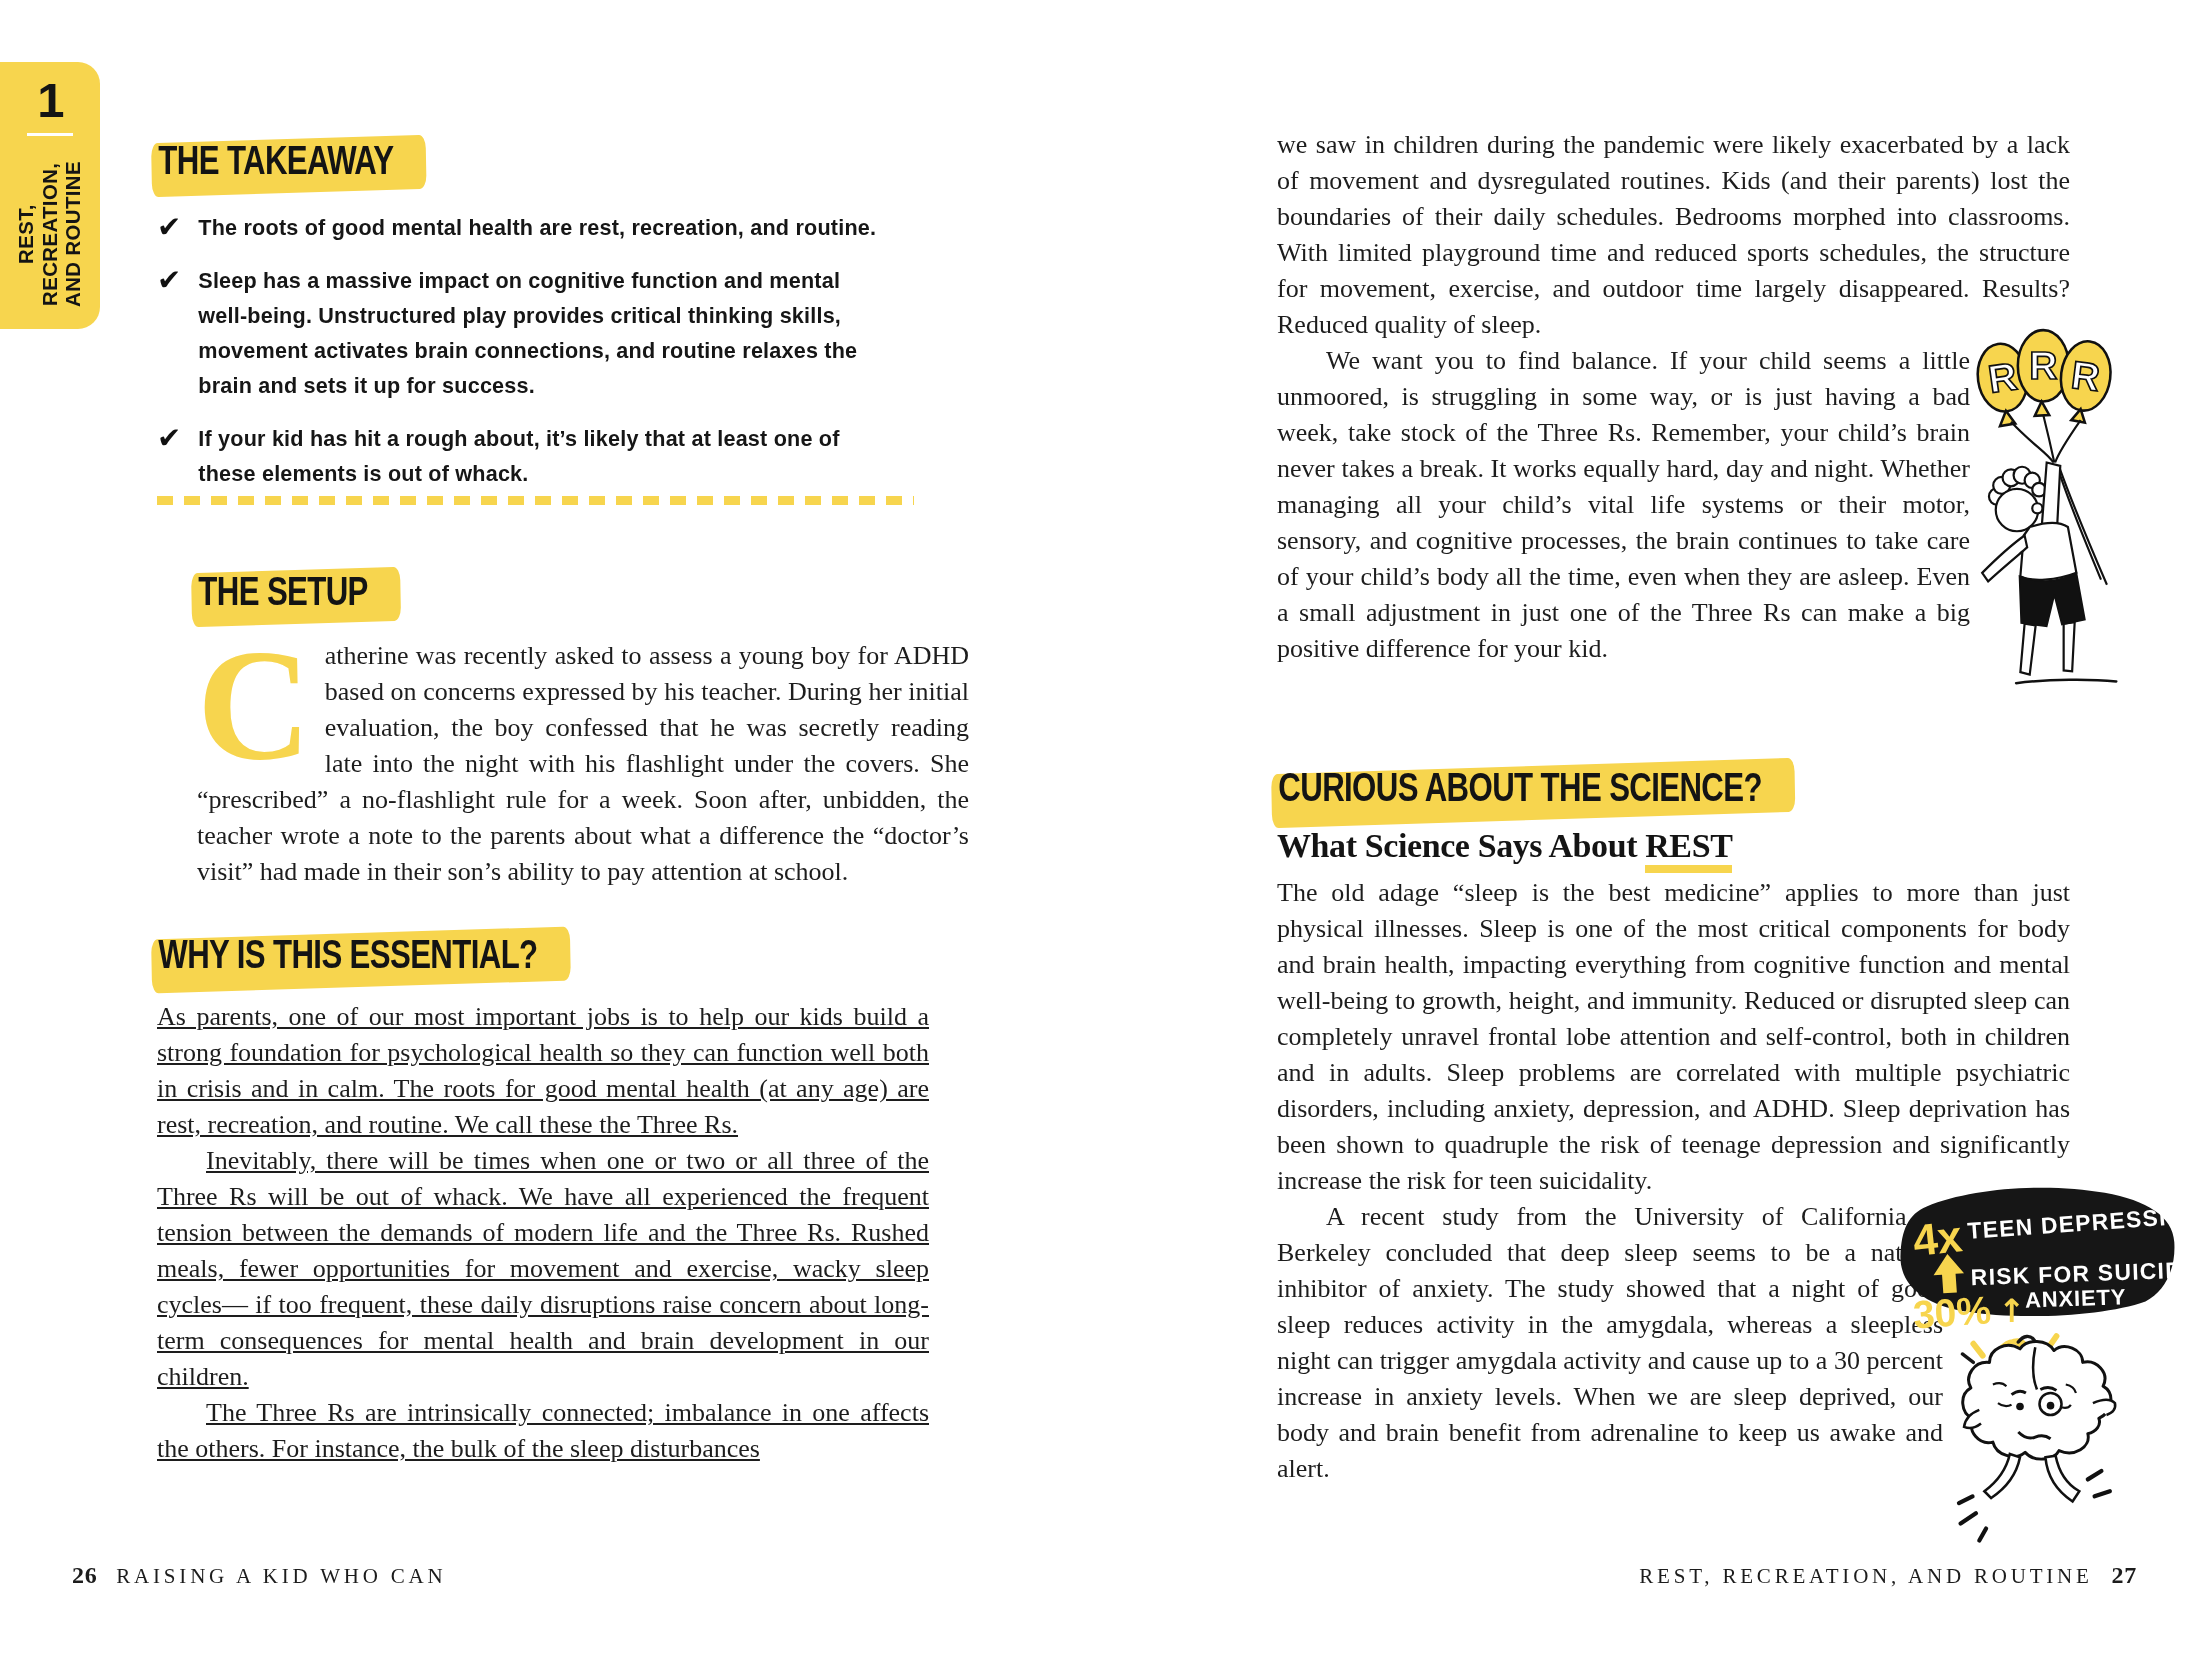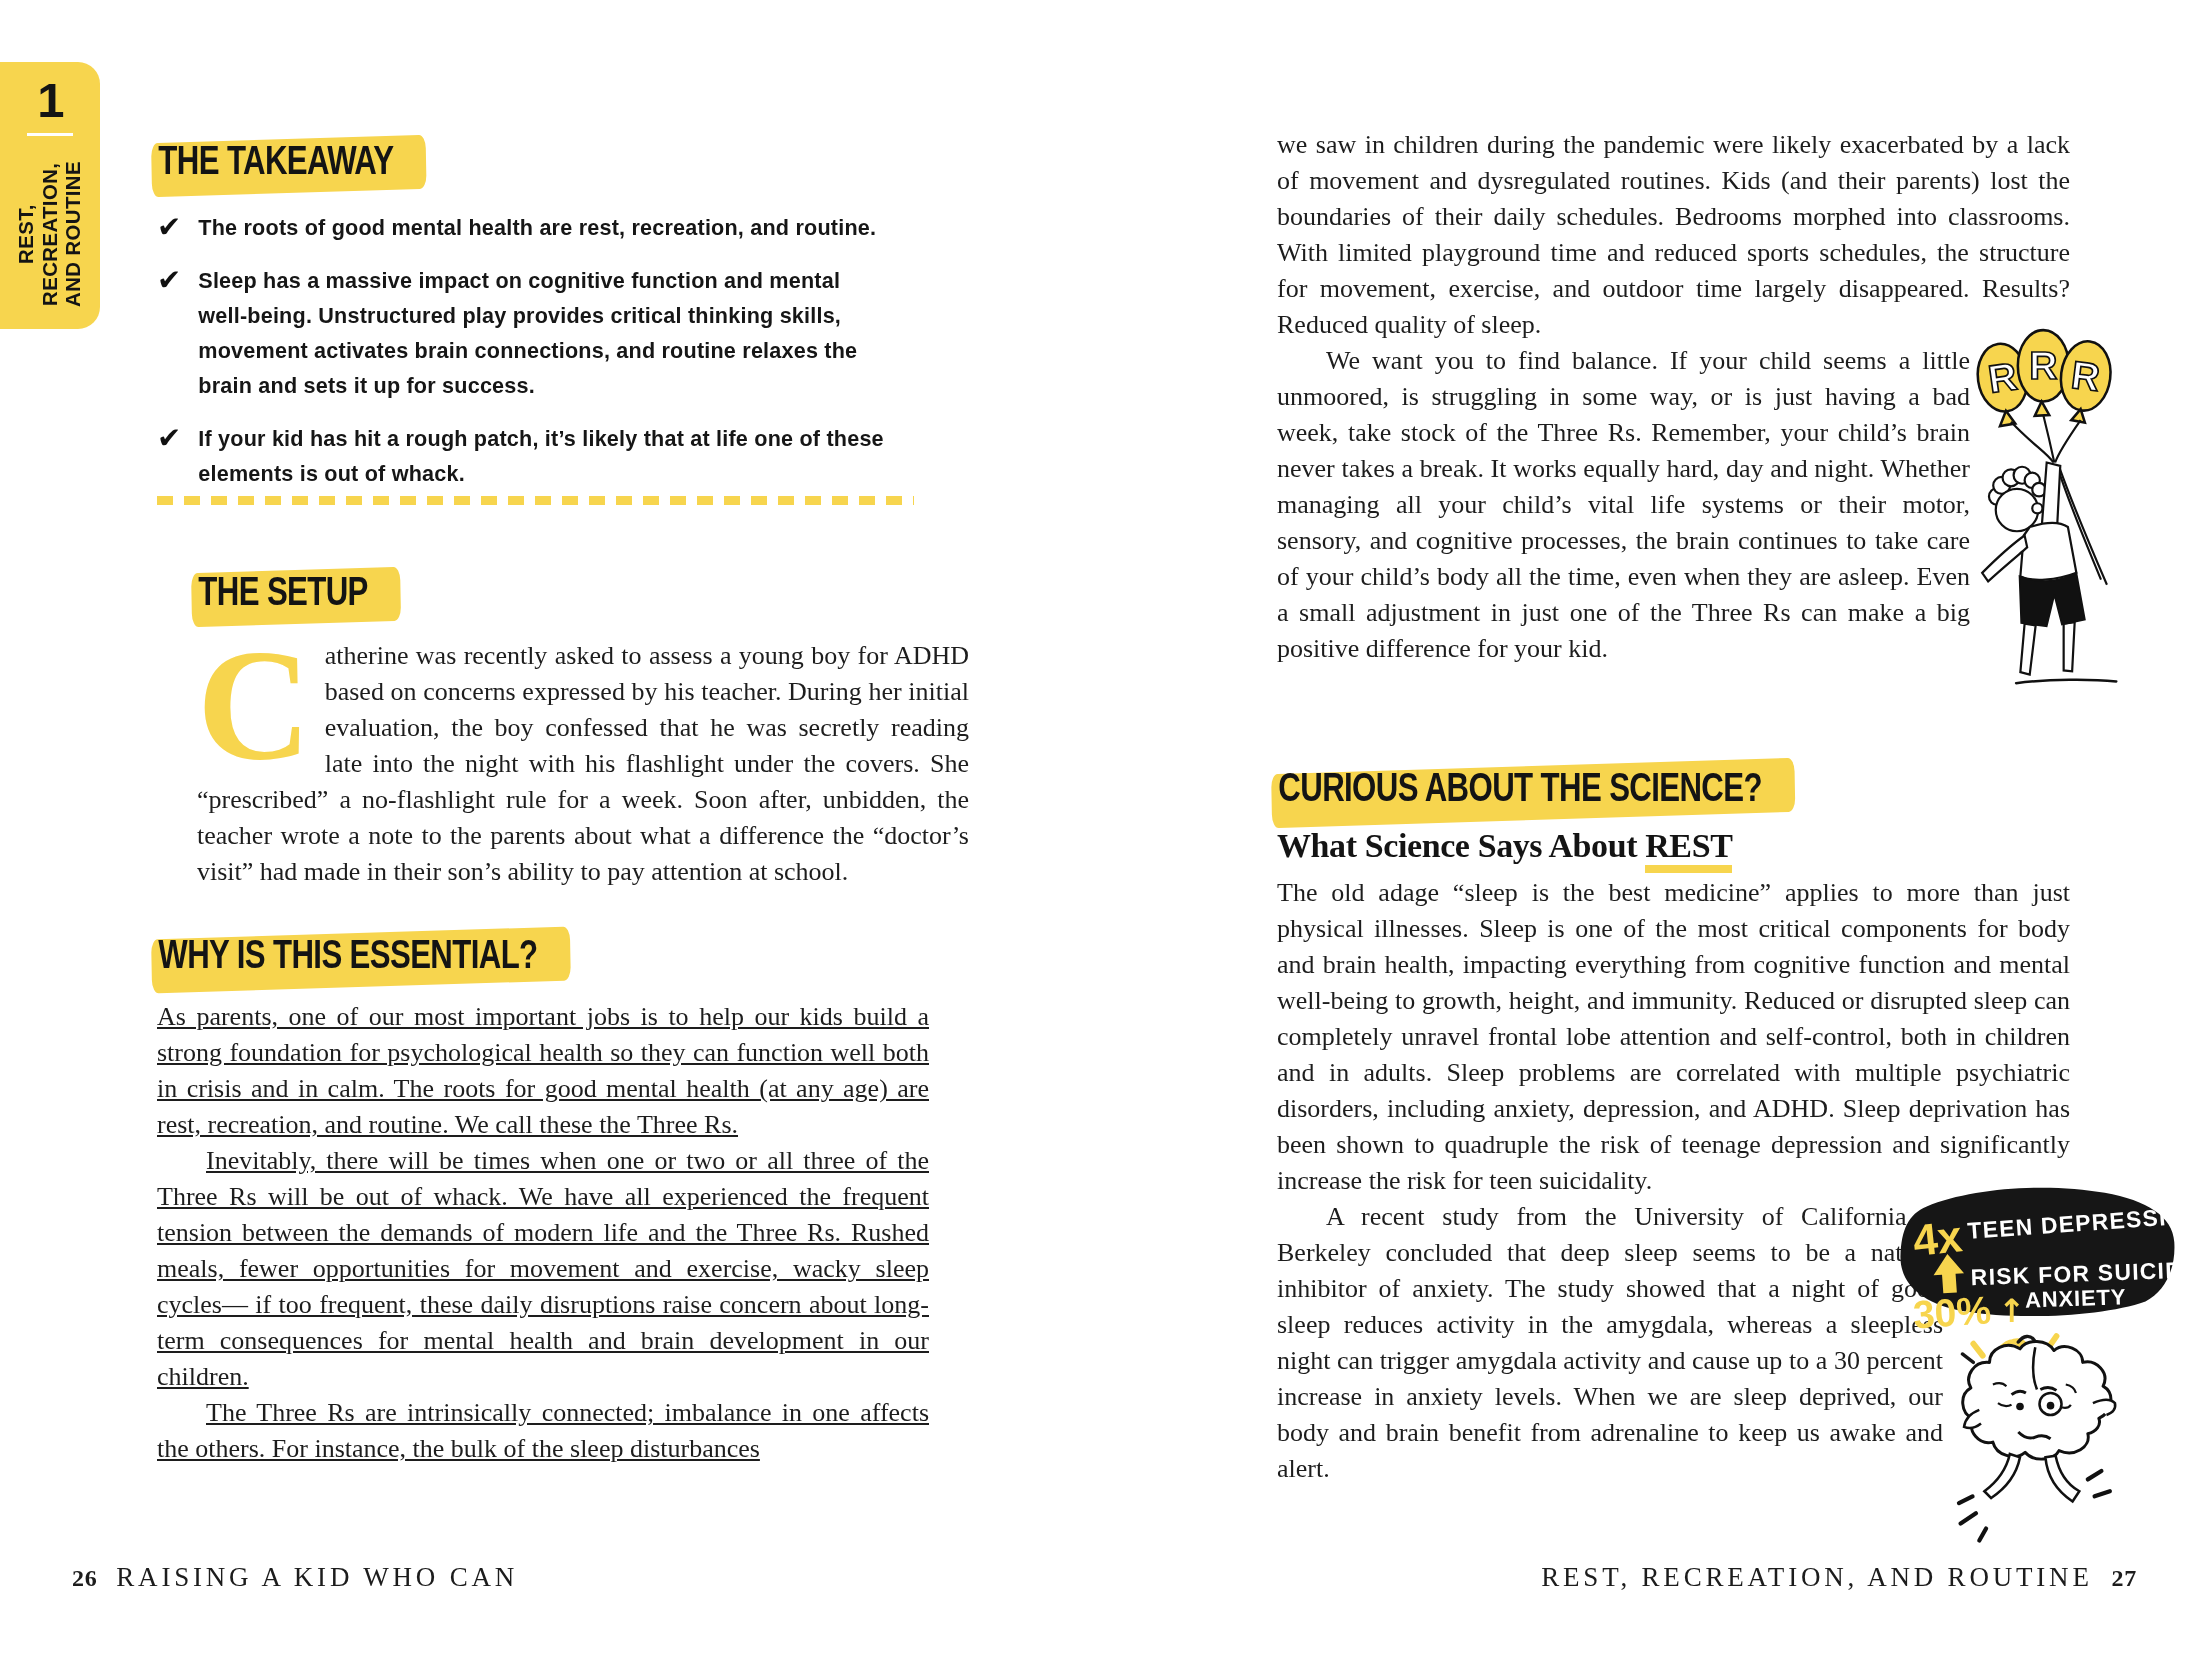--- a/index.html
+++ b/index.html
@@ -55,21 +55,21 @@
            letter-spacing:-0.4px;}
   .rest-u{border-bottom:8.5px solid #F7D54E;padding-bottom:1.7px;}
   .wrap-right2{padding-right:127px;}
 
   
   .footer{position:absolute;top:1562px;font-family:Liberation Serif, serif;color:#1c1c1c;
           display:flex;align-items:baseline;gap:18.7px;}
   .f-left{left:72px;}
   .f-right{right:68px;}
   .f-num{font-weight:800;font-size:24px;letter-spacing:0.8px;}
-  .f-label{font-size:27px;letter-spacing:3.8px;}
+  .f-label{font-size:21px;letter-spacing:3.8px;}
 
   
   .illus{position:absolute;}
   .balloon-illus{left:1972px;top:325px;width:157px;height:365px;}
   .brain-illus{left:1891px;top:1181px;width:297px;height:373px;}
 </style>
 </head>
 <body>
 
 <div class="spread">
@@ -87,21 +87,21 @@
       <div class="bullet">
         <span class="check">✔</span>
         <span class="btxt">The roots of good mental health are rest, recreation, and routine.</span>
       </div>
       <div class="bullet">
         <span class="check">✔</span>
         <span class="btxt">Sleep has a massive impact on cognitive function and mental well-being. Unstructured play provides critical thinking skills, movement activates brain connections, and routine relaxes the brain and sets it up for success.</span>
       </div>
       <div class="bullet">
         <span class="check">✔</span>
-        <span class="btxt">If your kid has hit a rough patch, it’s likely that at life one of these elements is out of whack.</span>
+        <span class="btxt">If your kid has hit a rough about, it’s likely that at least one of these elements is out of whack.</span>
       </div>
     </div>
   </section>
 
   <div class="divider"></div>
 
   <section class="setup">
     <h2 class="mh"><span class="mark">THE SETUP</span></h2>
     <p class="bp"><span class="dropcap">C</span><span>atherine was recently asked to assess a young boy for ADHD based on concerns expressed by his teacher. During her initial evaluation, the boy confessed that he was secretly reading late into the night with his flashlight under the covers. She “prescribed” a no-flashlight rule for a week. Soon after, unbidden, the teacher wrote a note to the parents about what a difference the “doctor’s visit” had made in their son’s ability to pay attention at school.</span></p>
   </section>

